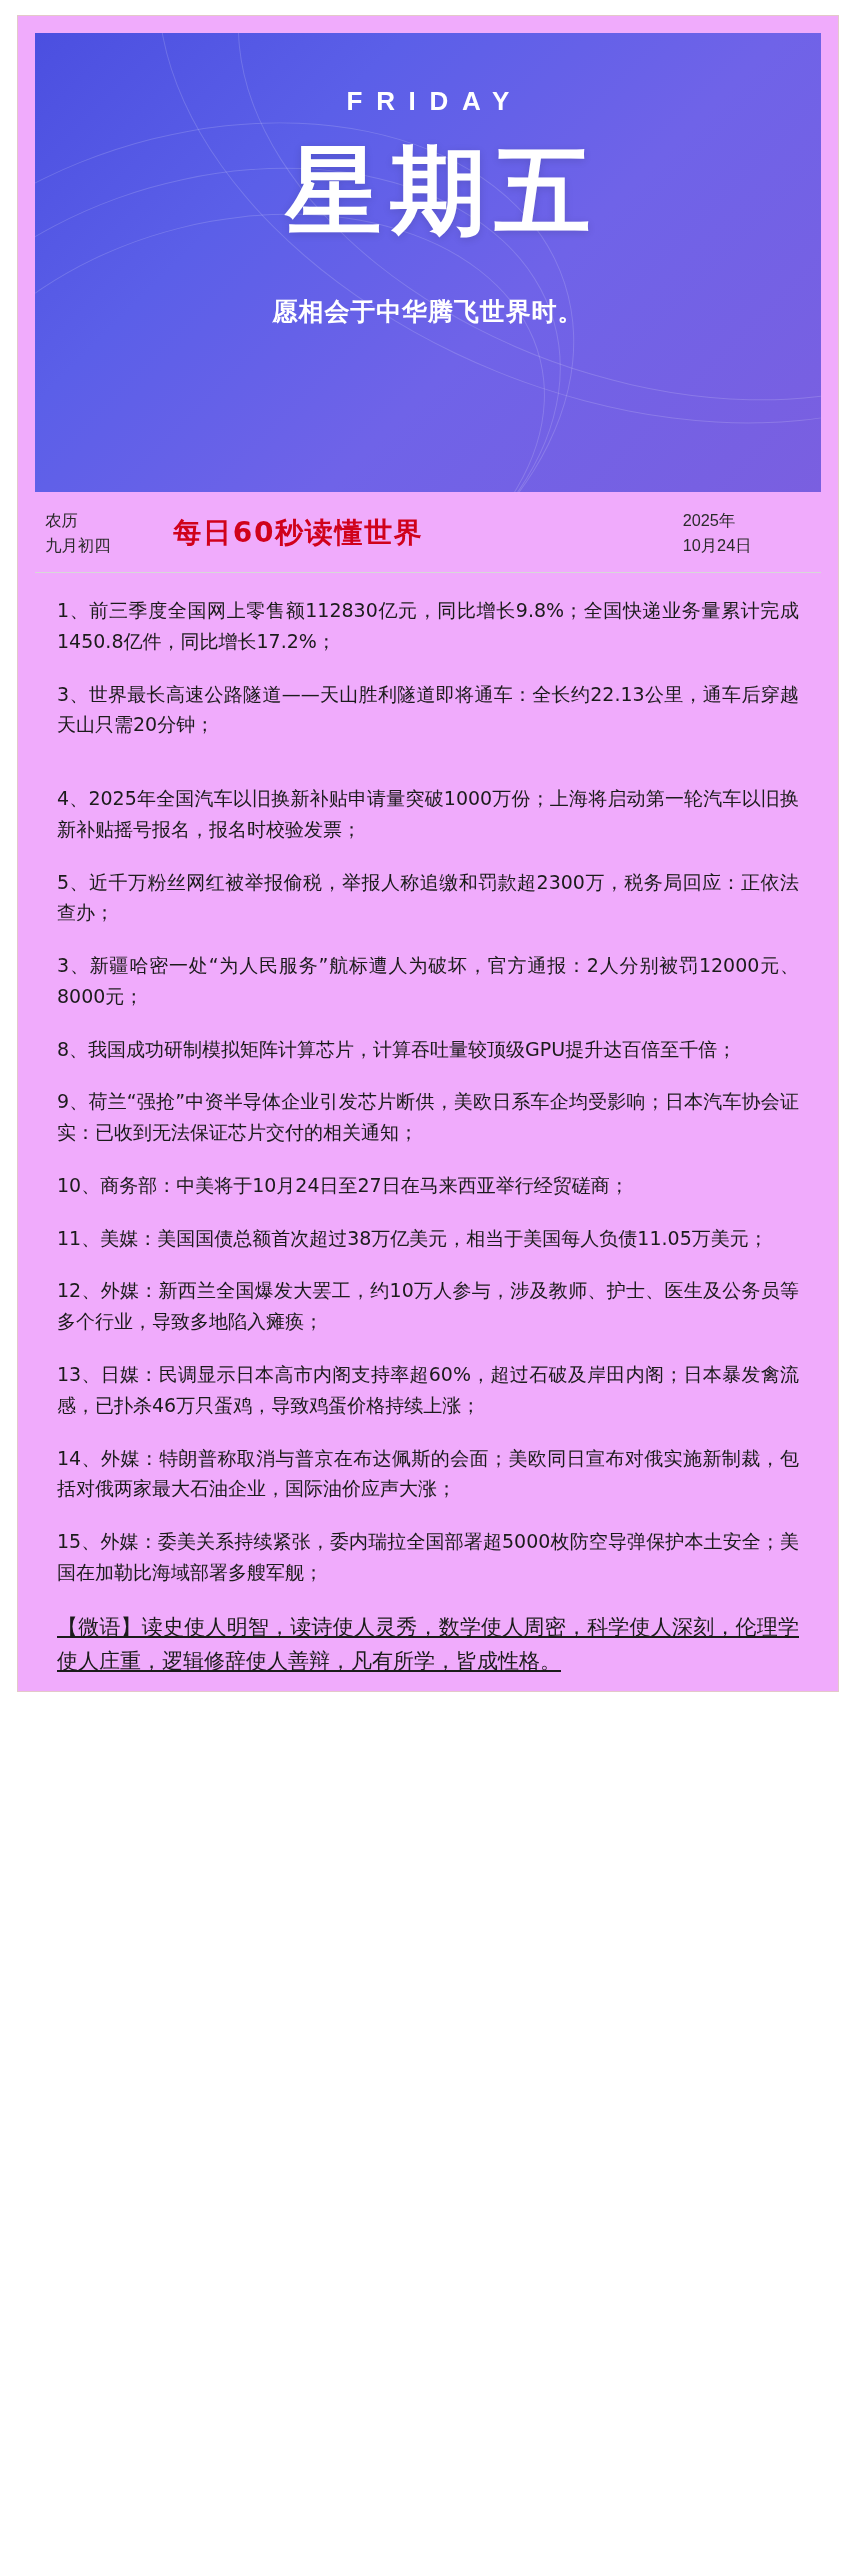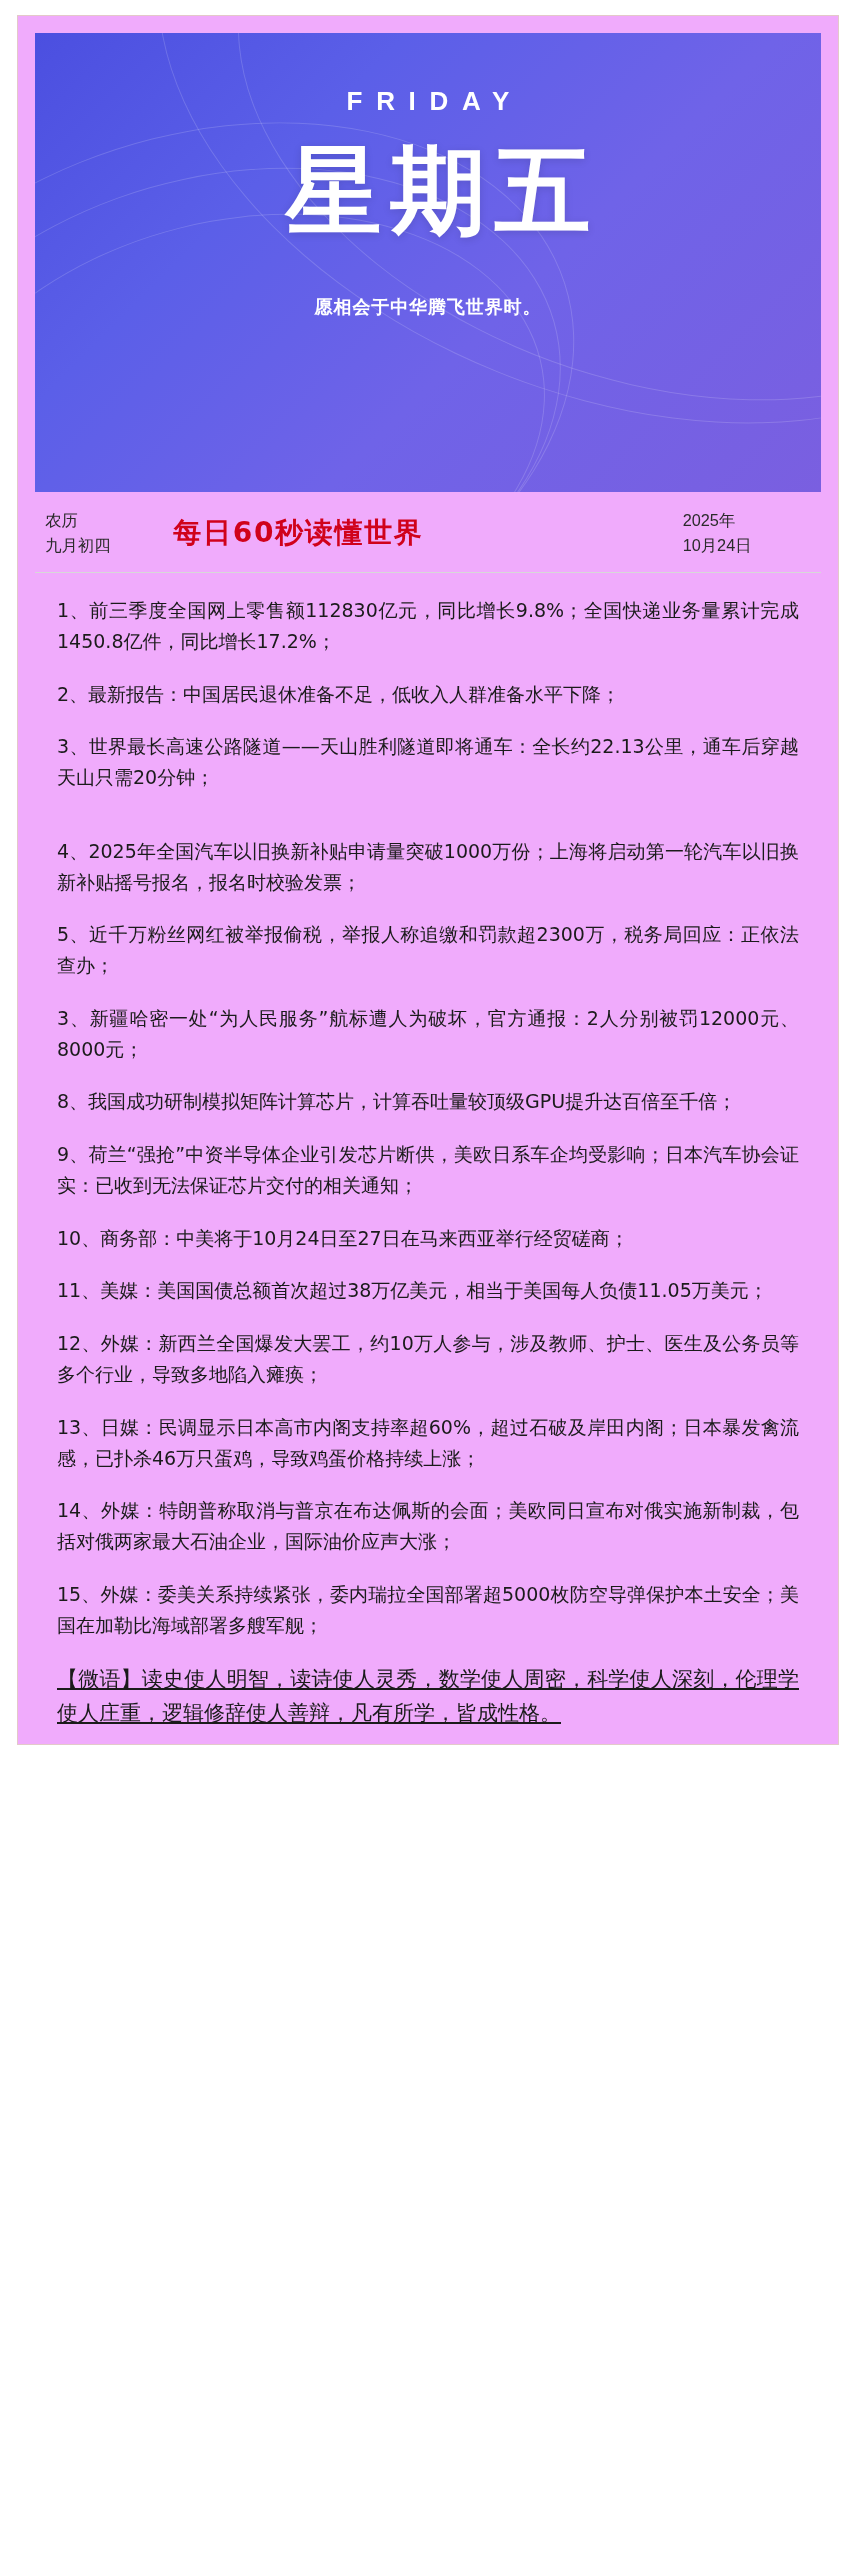--- a/index.html
+++ b/index.html
@@ -62,21 +62,21 @@
     letter-spacing: 8.6px;
     text-indent: 8.6px;
     font-family: "DejaVu Sans", "Liberation Sans", sans-serif;
     line-height: 1.15;
     text-shadow: 0 1.7px 8.6px rgba(0,0,0,0.12);
     padding-left: 20px;
   }
   .hero-sub {
     margin-top: 48px;
     color: #ffffff;
-    font-size: 18px;
+    font-size: 25px;
     font-weight: 700;
     letter-spacing: 0.9px;
   }
 
   
   .strip {
     display: flex;
     align-items: center;
     justify-content: space-between;
     margin: 0 17px;
@@ -150,21 +150,20 @@
       </div>
       <div class="strip-title">每日60秒读懂世界</div>
       <div class="strip-side right">
         <div>2025年</div>
         <div>10月24日</div>
       </div>
     </div>
 
     <div class="news">
       <div class="news-item">1、前三季度全国网上零售额112830亿元，同比增长9.8%；全国快递业务量累计完成1450.8亿件，同比增长17.2%；</div>
-      <div class="news-item">2、最新报告：中国居民退休准备不足，低收入人群准备水平下降；</div>
       <div class="news-item gap">3、世界最长高速公路隧道——天山胜利隧道即将通车：全长约22.13公里，通车后穿越天山只需20分钟；</div>
       <div class="news-item">4、2025年全国汽车以旧换新补贴申请量突破1000万份；上海将启动第一轮汽车以旧换新补贴摇号报名，报名时校验发票；</div>
       <div class="news-item">5、近千万粉丝网红被举报偷税，举报人称追缴和罚款超2300万，税务局回应：正依法查办；</div>
       <div class="news-item">3、新疆哈密一处“为人民服务”航标遭人为破坏，官方通报：2人分别被罚12000元、8000元；</div>
       <div class="news-item">8、我国成功研制模拟矩阵计算芯片，计算吞吐量较顶级GPU提升达百倍至千倍；</div>
       <div class="news-item">9、荷兰“强抢”中资半导体企业引发芯片断供，美欧日系车企均受影响；日本汽车协会证实：已收到无法保证芯片交付的相关通知；</div>
       <div class="news-item">10、商务部：中美将于10月24日至27日在马来西亚举行经贸磋商；</div>
       <div class="news-item">11、美媒：美国国债总额首次超过38万亿美元，相当于美国每人负债11.05万美元；</div>
       <div class="news-item">12、外媒：新西兰全国爆发大罢工，约10万人参与，涉及教师、护士、医生及公务员等多个行业，导致多地陷入瘫痪；</div>
       <div class="news-item">13、日媒：民调显示日本高市内阁支持率超60%，超过石破及岸田内阁；日本暴发禽流感，已扑杀46万只蛋鸡，导致鸡蛋价格持续上涨；</div>

